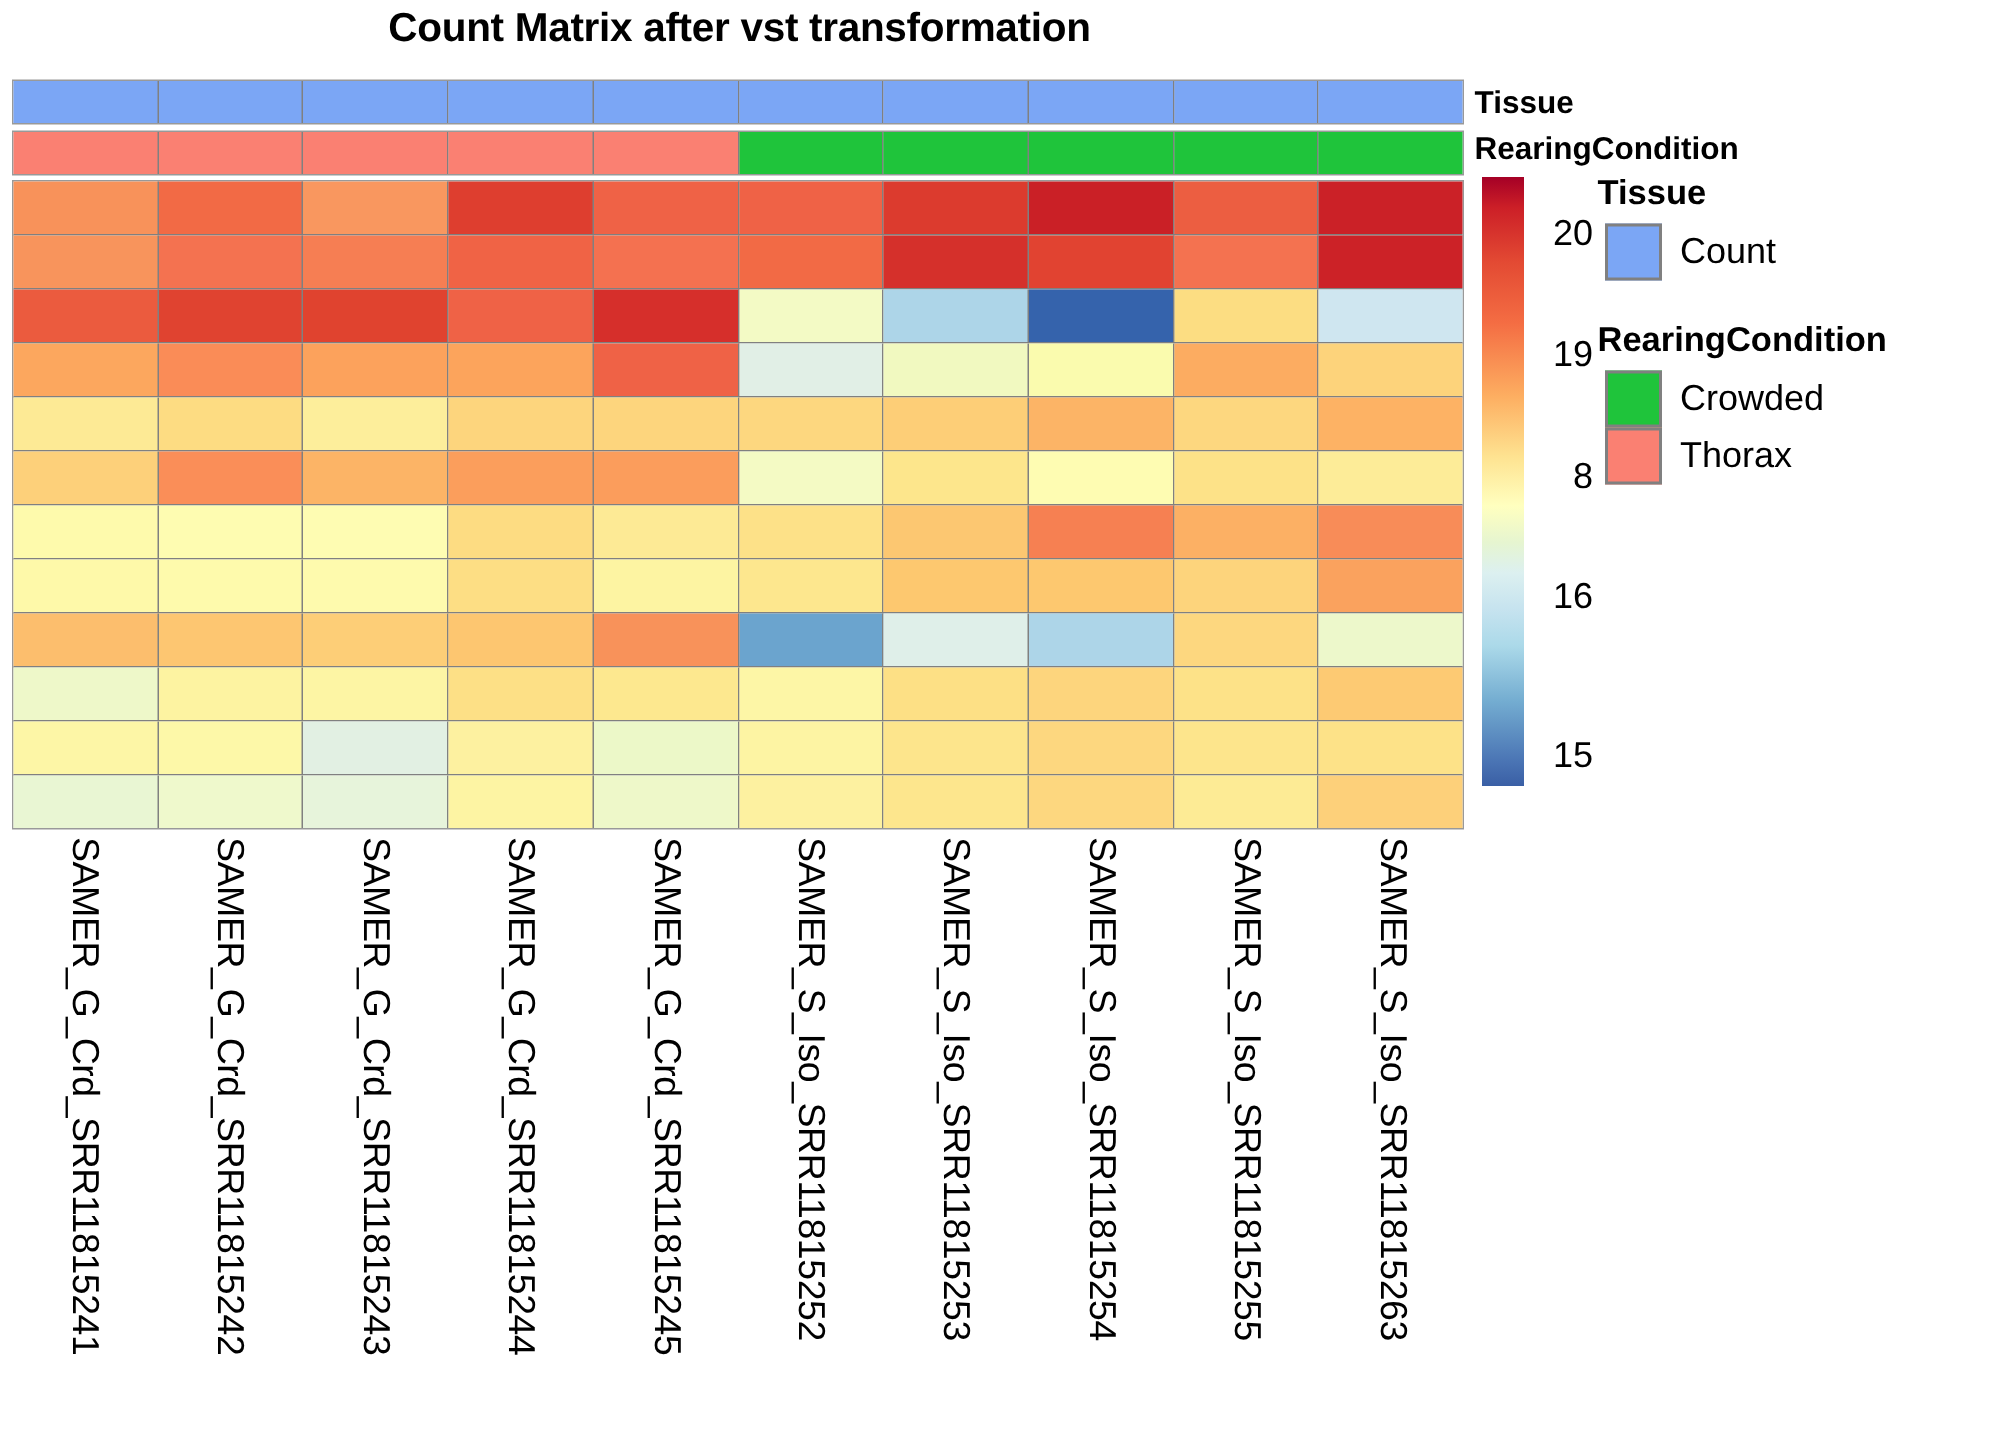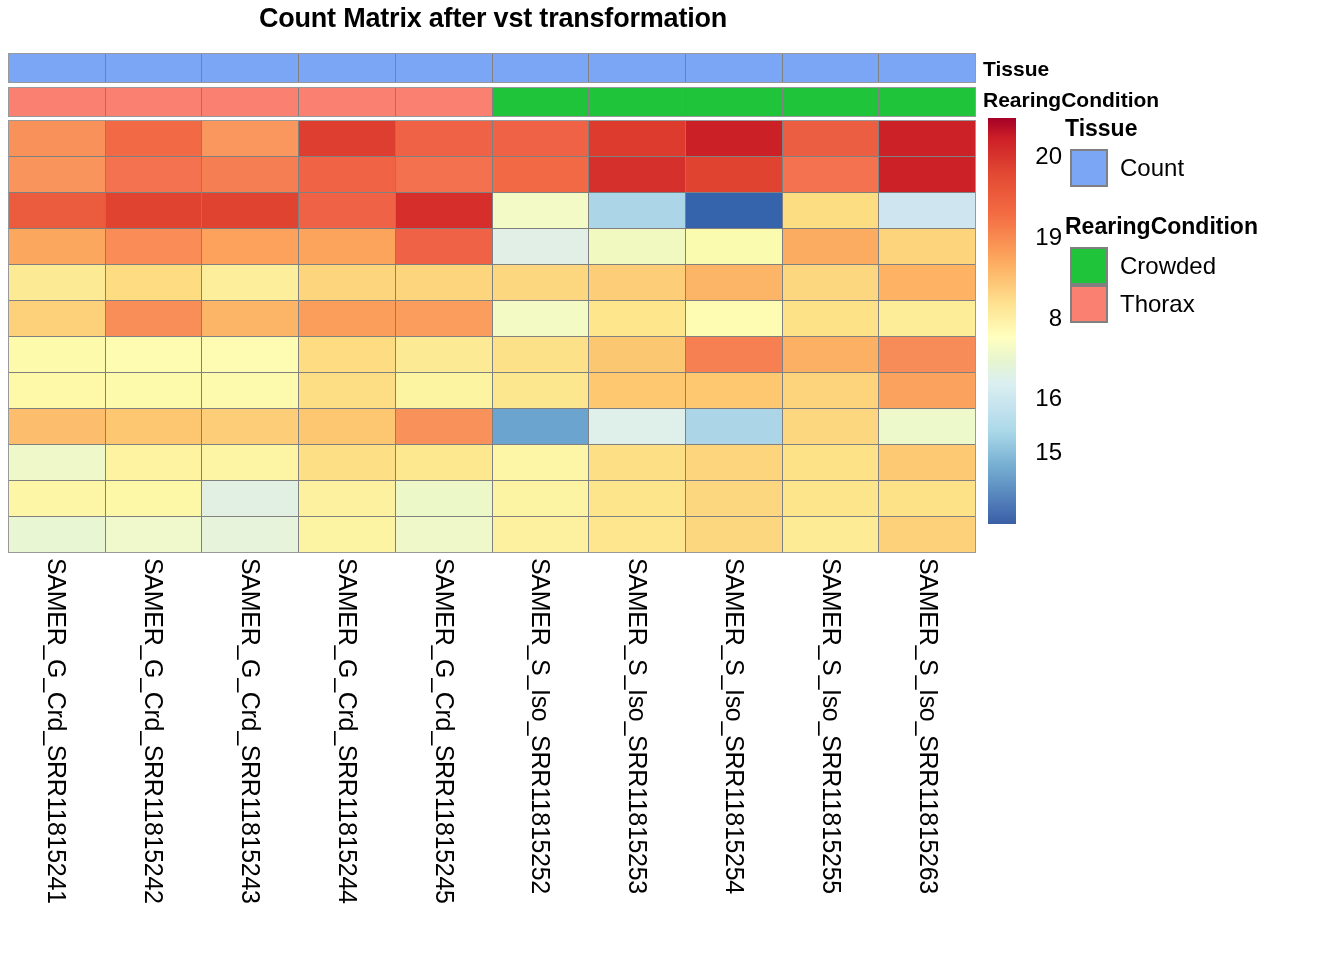--- a/index.html
+++ b/index.html
@@ -394,21 +394,21 @@
         <div class="col-label">SAMER_S_Iso_SRR11815263</div>
       </div>
     </div>
 
   <div id="colorbar"></div>
   <div id="colorbar-ticks">
       <div class="cb-tick" style="top: 144px;">20</div>
       <div class="cb-tick" style="top: 225px;">19</div>
       <div class="cb-tick" style="top: 306px;">8</div>
       <div class="cb-tick" style="top: 386px;">16</div>
-      <div class="cb-tick" style="top: 440px;">15</div>
+      <div class="cb-tick" style="top: 492px;">15</div>
     </div>
 
   <div class="legend-title" id="legend-title-tissue" style="left:1065px; top:116px;">Tissue</div>
   <div id="legend-items-tissue">
       <div class="legend-item" style="left: 1070px; top: 149px;">
         <div class="legend-swatch" style="background: rgb(123, 166, 245);"></div>
         <div class="legend-label">Count</div>
       </div>
     </div>
 

